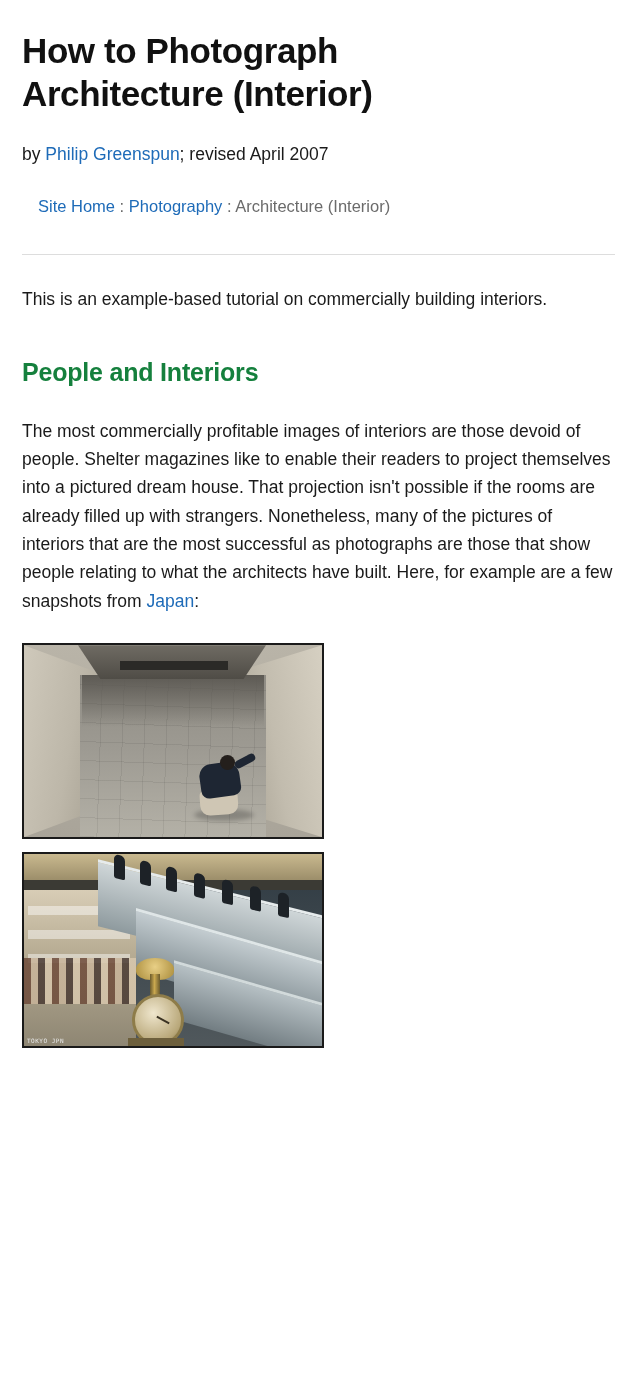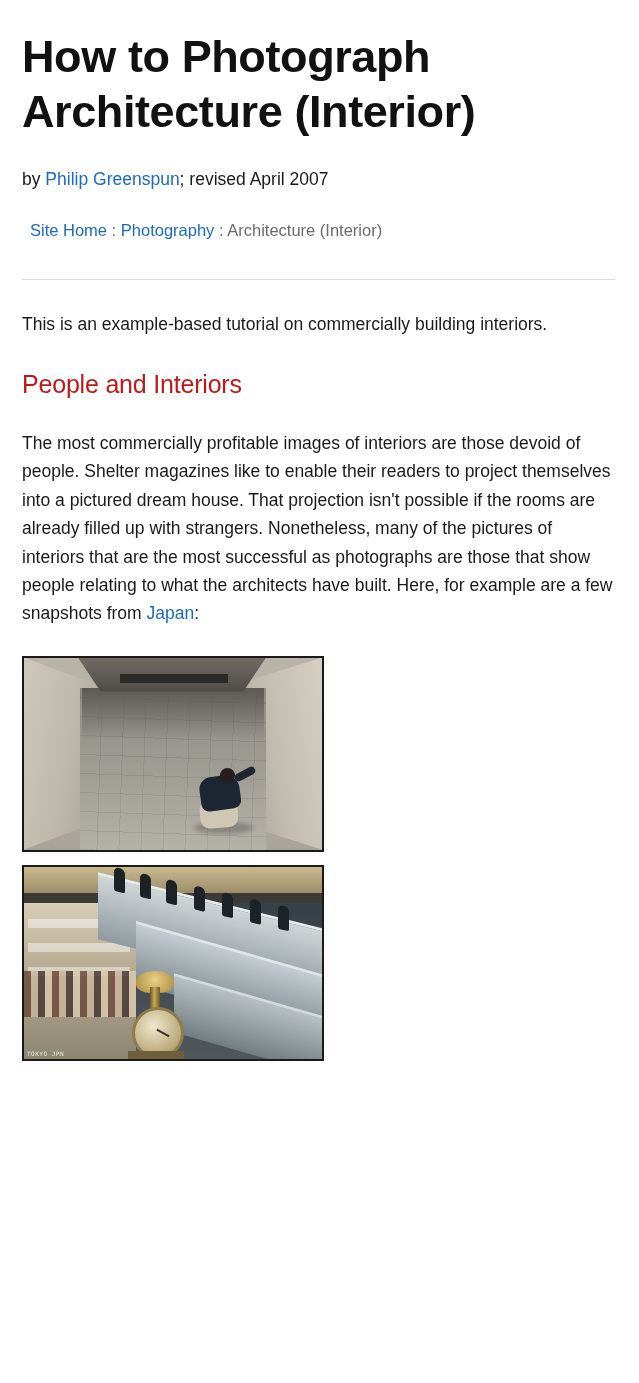--- a/index.html
+++ b/index.html
@@ -13,38 +13,38 @@
     font-family: "Liberation Sans", sans-serif;
     color: #1a1a1a;
     -webkit-font-smoothing: antialiased;
   }
   .page {
     width: 639px;
     box-sizing: border-box;
     padding: 22px 24px 40px 22px;
   }
   h1.title {
-    font-size: 45px;
+    font-size: 35px;
     line-height: 1.22;
     font-weight: bold;
     letter-spacing: -0.4px;
     margin: 8px 0 0 0;
     color: #111111;
     max-width: 470px;
   }
   .byline {
     font-size: 17.5px;
     line-height: 1.5;
     margin: 26px 0 0 0;
     color: #1a1a1a;
   }
   .breadcrumb {
     font-size: 16.5px;
     line-height: 1.5;
-    margin: 26px 0 0 8px;
+    margin: 26px 0 0 16px;
     color: #6b6b6b;
   }
   a.link {
     color: #1e6bb8;
     text-decoration: none;
     text-align: center;
   }
   .sep {
     color: #6b6b6b;
   }
@@ -55,24 +55,24 @@
   }
   p.body {
     font-size: 17.5px;
     line-height: 1.62;
     margin: 30px 0 0 0;
     color: #1a1a1a;
     max-width: 600px;
   }
   h2.section {
     font-size: 25px;
-    font-weight: normal;
+    font-weight: bold;
     letter-spacing: -0.2px;
-    margin: 32px 0 0 0;
-    color: #b91c1c;
+    margin: 44px 0 0 0;
+    color: #15803d;
   }
   .figures {
     margin-top: 28px;
   }
   .figure {
     width: 302px;
     height: 196px;
     border: 2px solid #1a1a1a;
     box-sizing: border-box;
     margin-bottom: 13px;

